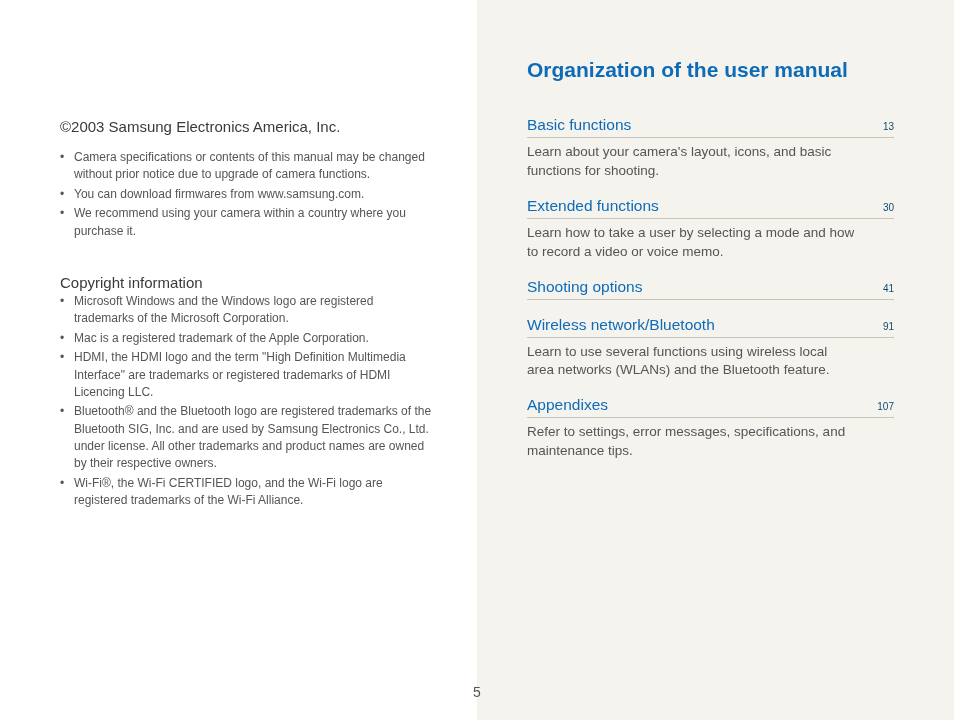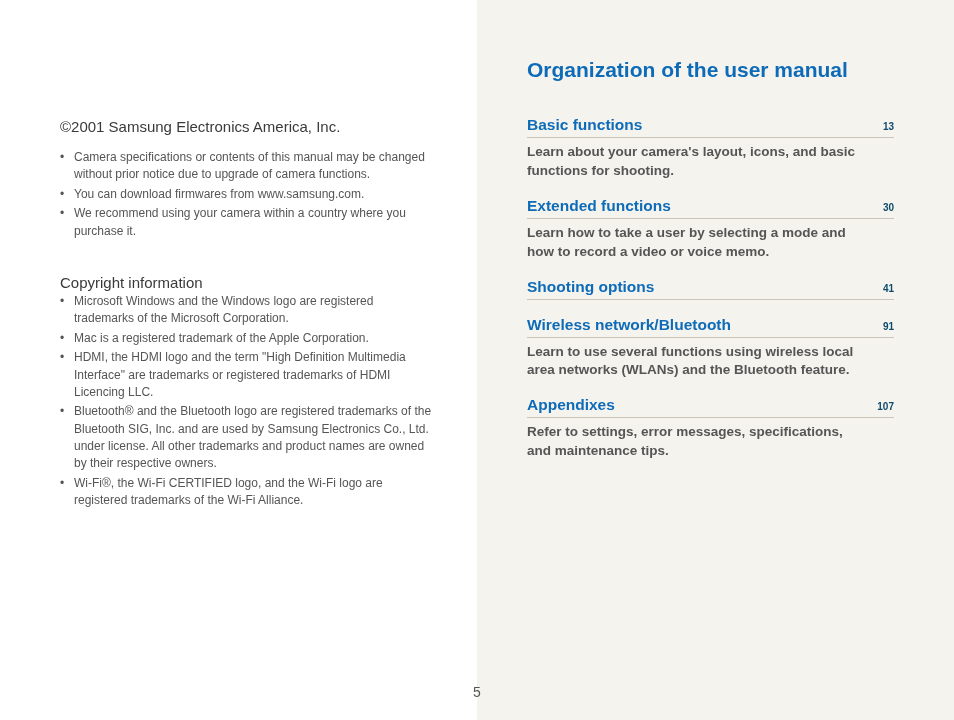--- a/index.html
+++ b/index.html
@@ -58,21 +58,20 @@
     font-weight: normal;
   }
   .right-title {
     font-size: 21px;
     color: #0d6bb8;
     font-weight: bold;
     margin-bottom: 34px;
   }
   .toc-item {
     margin-bottom: 16px;
-    font-weight: bold;
   }
   .toc-head {
     display: flex;
     justify-content: space-between;
     align-items: baseline;
     border-bottom: 1px solid #c9c5bb;
     padding-bottom: 3px;
     margin-bottom: 5px;
   }
   .toc-label {
@@ -97,21 +96,21 @@
     text-align: center;
     font-size: 14px;
     color: #555;
   }
 </style>
 </head>
 <body>
 
 <div class="page">
   <div class="left-col">
-    <div class="left-heading">©2001 Samsung Electronics America, Inc.</div>
+    <div class="left-heading">©2003 Samsung Electronics America, Inc.</div>
     <ul class="bullet-list">
       <li>Camera specifications or contents of this manual may be changed without prior notice due to upgrade of camera functions.</li>
       <li>You can download firmwares from www.samsung.com.</li>
       <li>We recommend using your camera within a country where you purchase it.</li>
     </ul>
     <div class="sub-heading">Copyright information</div>
     <ul class="bullet-list">
       <li>Microsoft Windows and the Windows logo are registered trademarks of the Microsoft Corporation.</li>
       <li>Mac is a registered trademark of the Apple Corporation.</li>
       <li>HDMI, the HDMI logo and the term "High Definition Multimedia Interface" are trademarks or registered trademarks of HDMI Licencing LLC.</li>

